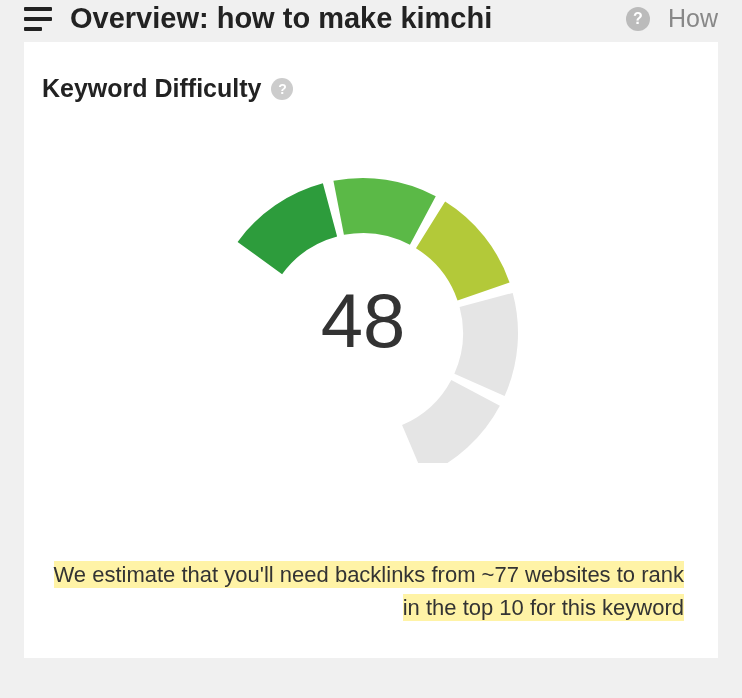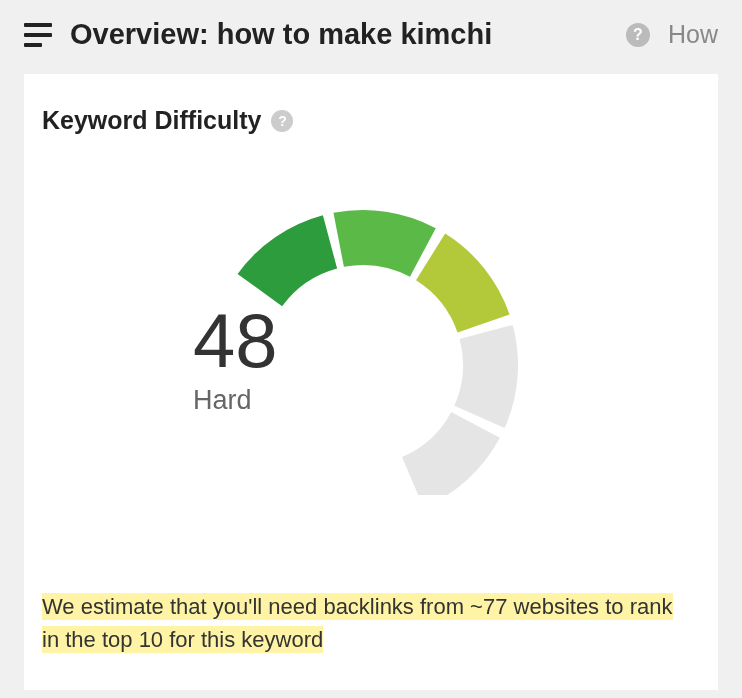--- a/index.html
+++ b/index.html
@@ -10,21 +10,21 @@
     body {
       font-family: -apple-system, BlinkMacSystemFont, "Segoe UI", Helvetica, Arial, sans-serif;
       background: #f0f0f0;
       width: 742px;
       height: 698px;
       overflow: hidden;
     }
     .topbar {
       display: flex;
       align-items: center;
-      padding: 18px 24px;
+      padding: 2px 24px;
       background: #f0f0f0;
       gap: 18px;
     }
     .hamburger {
       display: flex;
       flex-direction: column;
       gap: 6px;
       cursor: pointer;
       width: 28px;
     }
@@ -100,38 +100,39 @@
       position: relative;
       width: 340px;
       height: 310px;
     }
     .gauge svg {
       width: 100%;
       height: 100%;
     }
     .gauge-center {
       position: absolute;
-      top: 118px;
+      top: 130px;
       left: 0;
       right: 0;
+      text-align: center;
     }
     .gauge-value {
       font-size: 76px;
       font-weight: 400;
       color: #333;
       line-height: 1;
     }
     .gauge-label {
       font-size: 27px;
       color: #666;
       margin-top: 6px;
     }
     .estimate {
       margin-top: 95px;
-      text-align: left;
+      text-align: right;
     }
     .estimate span {
       font-size: 22px;
       line-height: 1.5;
       color: #333;
       background: #FFF3A6;
       box-decoration-break: clone;
       -webkit-box-decoration-break: clone;
       padding: 1px 0;
     }
@@ -160,21 +161,20 @@
     <div class="gauge">
       <svg viewBox="0 0 340 310" id="gauge-svg">
           <path d="M 44.60236587188312 88.89328589466668 A 155 155 0 0 1 129.8830480091093 30.281496925194404 L 144.11809548974793 83.40741737109317 A 100 100 0 0 0 89.09830056250524 121.2214747707527 Z" fill="#2D9C3C"></path>
           <path d="M 140.42460571663545 27.847786565612097 A 155 155 0 0 1 242.768092231813 43.14312310686631 L 216.94715627858903 91.70524071410729 A 100 100 0 0 0 150.91910046234545 81.83728165523361 Z" fill="#5BB947"></path>
           <path d="M 252.13748595614672 48.55254509575394 A 155 155 0 0 1 316.55537921789403 129.53693605914057 L 264.55185755993165 147.44318455428424 A 100 100 0 0 0 222.99192642332048 95.19519038435739 Z" fill="#B3C939"></path>
           <path d="M 319.7185030748056 139.8830480091093 A 155 155 0 0 1 311.59954593460316 243.04417967674897 L 261.35454576426014 220.67366430757997 A 100 100 0 0 0 266.5925826289068 154.11809548974793 Z" fill="#E5E5E5"></path>
           <path d="M 306.85687689313374 252.768092231813 A 155 155 0 0 1 230.56332491583734 322.6782522851283 L 209.0731128489273 272.05048534524406 A 100 100 0 0 0 258.2947592858927 226.94715627858903 Z" fill="#E5E5E5"></path>
         </svg>
       <div class="gauge-center">
         <div class="gauge-value">48</div>
-        <div class="gauge-label">Hard</div>
       </div>
     </div>
   </div>
 
   <div class="estimate">
     <span>We estimate that you'll need backlinks from ~77 websites to rank in the top 10 for this keyword</span>
   </div>
 </div>
 
 </body></html>

